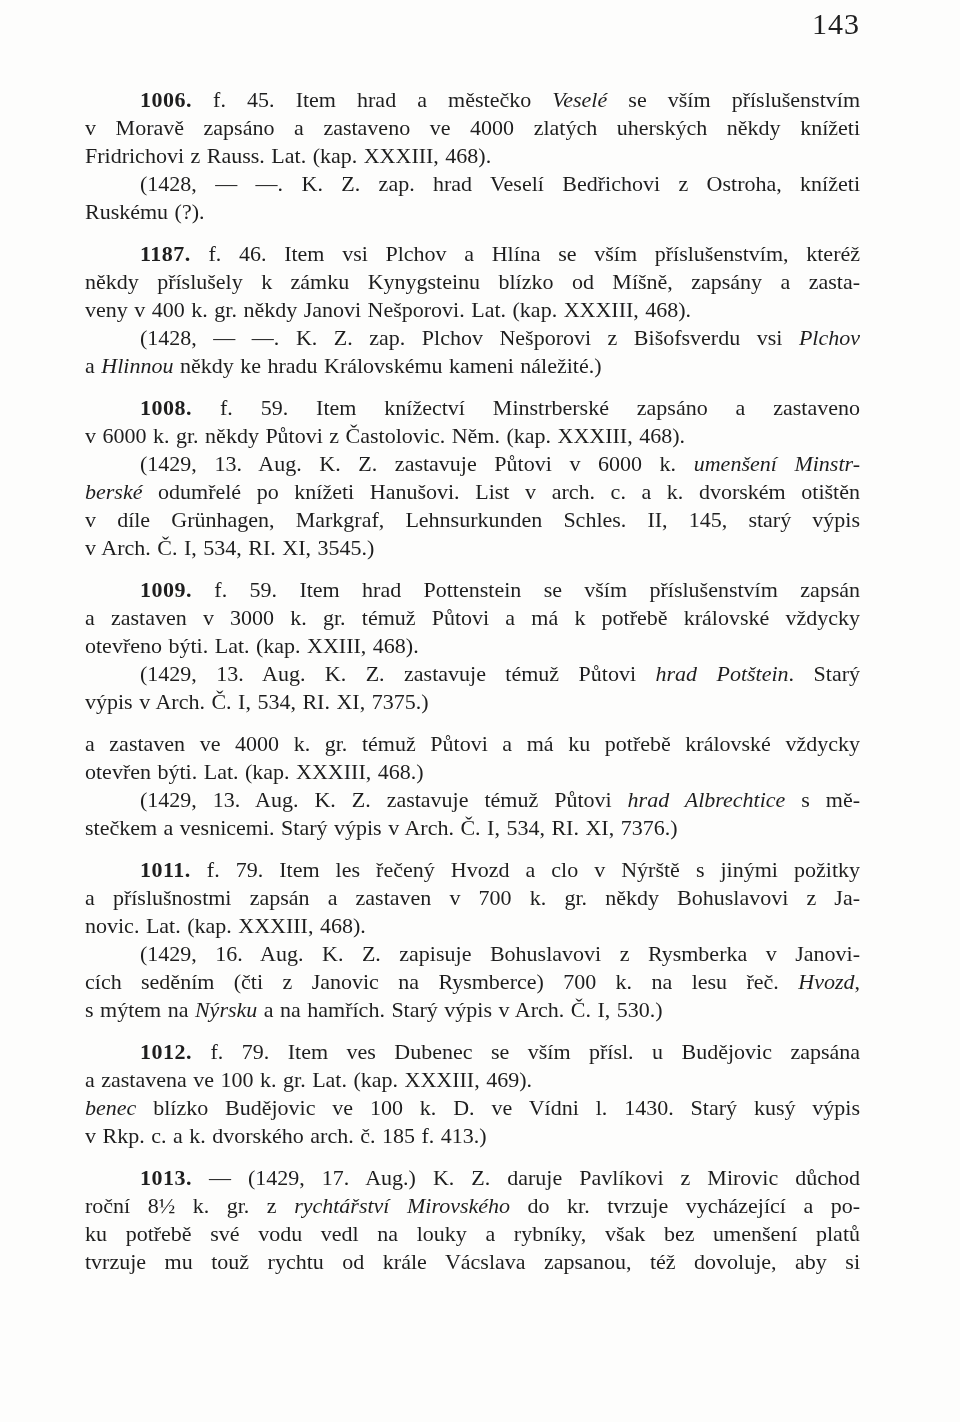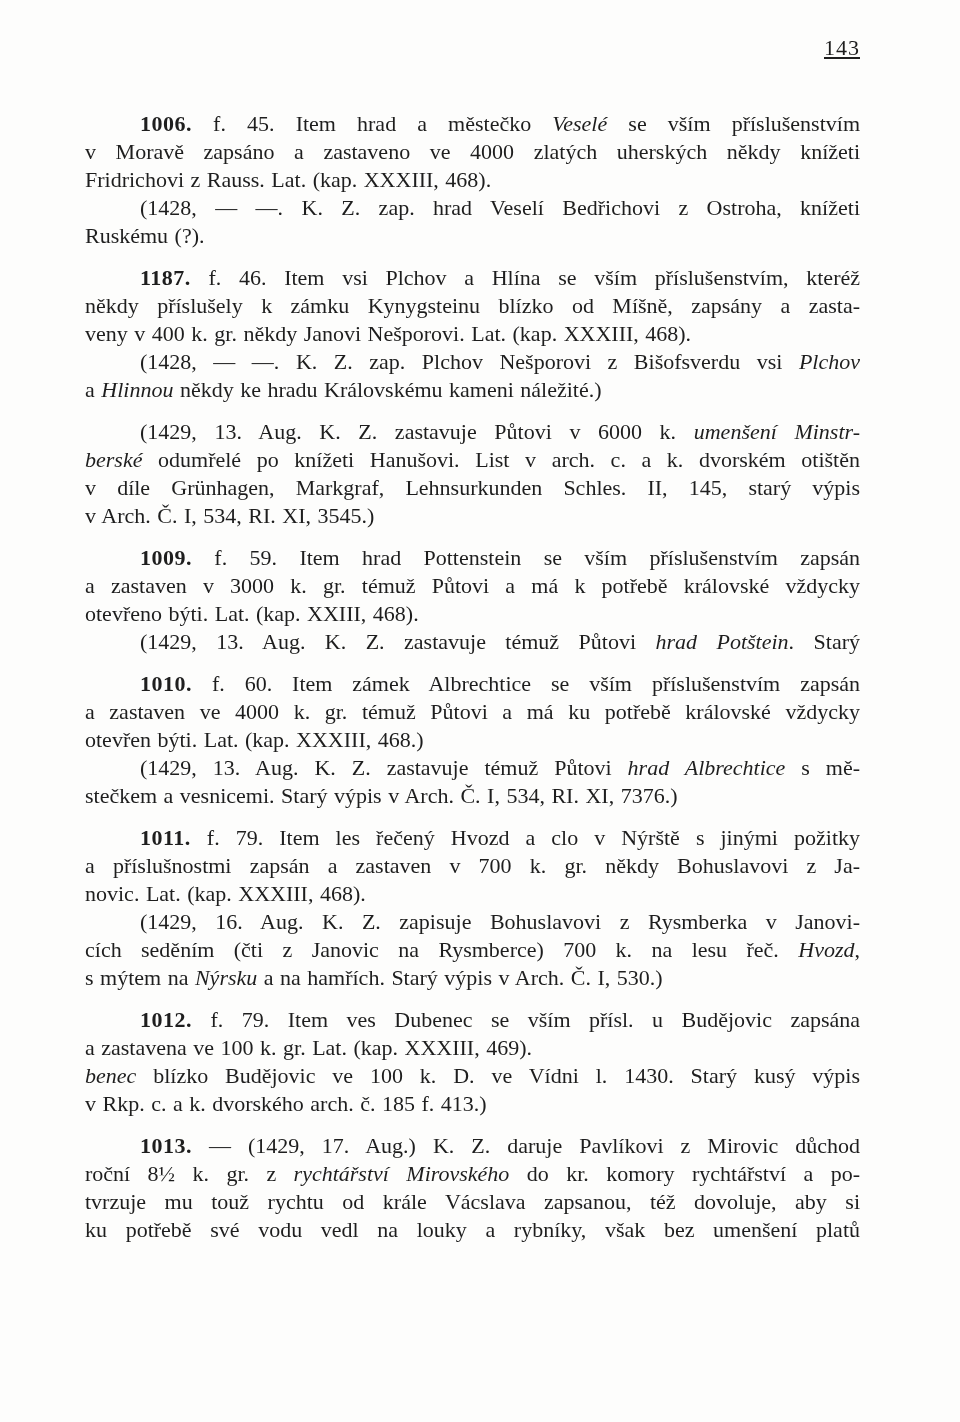--- a/index.html
+++ b/index.html
@@ -6,26 +6,25 @@
   body {
     width: 960px; height: 1422px;
     background: #fdfdfc;
     font-family: "Liberation Serif", "DejaVu Serif", serif;
     color: #1e1e1e;
     overflow: hidden;
   }
   .page { position: relative; width: 960px; height: 1422px; background: #fdfdfc; }
   .content { position: absolute; left: 85px; top: 0; width: 775px; }
   .pagenum {
-    padding-top: 36px;
+    padding-top: 12px;
     text-align: right;
-    font-size: 22px;
+    font-size: 30px;
     line-height: 24px;
     letter-spacing: 1px;
-    text-decoration: underline;
   }
   .entries { margin-top: 50px; }
   .entry { margin-bottom: 14px; }
   .line {
     font-size: 22px;
     line-height: 28px;
     text-align: justify;
     text-align-last: justify;
     word-spacing: 1px;
   }
@@ -58,39 +57,43 @@
             <div class="line"><span class="">někdy příslušely k zámku Kynygsteinu blízko od Míšně, zapsány a zasta-</span></div>
             <div class="line last"><span class="">veny v 400 k. gr. někdy Janovi Nešporovi.  Lat. (kap. XXXIII, 468).</span></div>
           </div>
           <div class="para">
             <div class="line indent"><span class="">(1428, — —.  K. Z. zap.  Plchov Nešporovi z Bišofsverdu vsi </span><span class=" i">Plchov</span></div>
             <div class="line last"><span class="">a </span><span class=" i">Hlinnou</span><span class=""> někdy ke hradu Královskému kameni náležité.)</span></div>
           </div>
         </div>
         <div class="entry">
           <div class="para">
+            <div class="line indent"><span class="b">1008.</span><span class=""> f. 59.  Item knížectví Minstrberské zapsáno a zastaveno</span></div>
+            <div class="line last"><span class="">v 6000 k. gr. někdy Půtovi z Častolovic.  Něm. (kap. XXXIII, 468).</span></div>
+          </div>
+          <div class="para">
             <div class="line indent"><span class="">(1429, 13. Aug. K. Z. zastavuje Půtovi v 6000 k. </span><span class=" i">umenšení Minstr-</span></div>
             <div class="line"><span class=" i">berské</span><span class=""> odumřelé po knížeti Hanušovi.  List v arch. c. a k. dvorském otištěn</span></div>
             <div class="line"><span class="">v díle Grünhagen, Markgraf, Lehnsurkunden Schles. II, 145, starý výpis</span></div>
             <div class="line last"><span class="">v Arch. Č. I, 534, RI. XI, 3545.)</span></div>
           </div>
         </div>
         <div class="entry">
           <div class="para">
             <div class="line indent"><span class="b">1009.</span><span class=""> f. 59.  Item hrad Pottenstein se vším příslušenstvím zapsán</span></div>
             <div class="line"><span class="">a zastaven v 3000 k. gr. témuž Půtovi a má k potřebě královské vždycky</span></div>
             <div class="line last"><span class="">otevřeno býti.  Lat. (kap. XXIII, 468).</span></div>
           </div>
           <div class="para">
             <div class="line indent"><span class="">(1429, 13. Aug. K. Z. zastavuje témuž Půtovi </span><span class=" i">hrad Potštein</span><span class="">.  Starý</span></div>
+            <div class="line last"><span class="">výpis v Arch. Č. I, 534, RI. XI, 7375.)</span></div>
           </div>
         </div>
         <div class="entry">
           <div class="para">
-            <div class="line indent"><span class="b">1010.</span><span class=""> f. 60.  Item zámek Albrechtice se vším příslušenstvím zapsán</span></div>
             <div class="line"><span class="">a zastaven ve 4000 k. gr. témuž Půtovi a má ku potřebě královské vždycky</span></div>
             <div class="line last"><span class="">otevřen býti. Lat. (kap. XXXIII, 468.)</span></div>
           </div>
           <div class="para">
             <div class="line indent"><span class="">(1429, 13. Aug. K. Z. zastavuje témuž Půtovi </span><span class=" i">hrad Albrechtice</span><span class=""> s mě-</span></div>
             <div class="line last"><span class="">stečkem a vesnicemi.  Starý výpis v Arch. Č. I, 534, RI. XI, 7376.)</span></div>
           </div>
         </div>
         <div class="entry">
           <div class="para">
@@ -110,20 +113,20 @@
             <div class="line last"><span class="">a zastavena ve 100 k. gr.  Lat. (kap. XXXIII, 469).</span></div>
           </div>
           <div class="para">
             <div class="line"><span class=" i">benec</span><span class=""> blízko Budějovic ve 100 k. D. ve Vídni l. 1430.  Starý kusý výpis</span></div>
             <div class="line last"><span class="">v Rkp. c. a k. dvorského arch. č. 185 f. 413.)</span></div>
           </div>
         </div>
         <div class="entry">
           <div class="para">
             <div class="line indent"><span class="b">1013.</span><span class=""> — (1429, 17. Aug.) K. Z. daruje Pavlíkovi z Mirovic důchod</span></div>
-            <div class="line"><span class="">roční 8½ k. gr. z </span><span class=" i">rychtářství Mirovského</span><span class=""> do kr. komory rychtářství a po-</span></div>
+            <div class="line"><span class="">roční 8½ k. gr. z </span><span class=" i">rychtářství Mirovského</span><span class=""> do kr. tvrzuje vycházející a po-</span></div>
+            <div class="line"><span class="">ku potřebě své vodu vedl na louky a rybníky, však bez umenšení platů</span></div>
             <div class="line"><span class="">tvrzuje mu touž rychtu od krále Vácslava zapsanou, též dovoluje, aby si</span></div>
-            <div class="line"><span class="">ku potřebě své vodu vedl na louky a rybníky, však bez umenšení platů</span></div>
           </div>
         </div>
       </div>
   </div>
 </div>
 
 </body></html>

